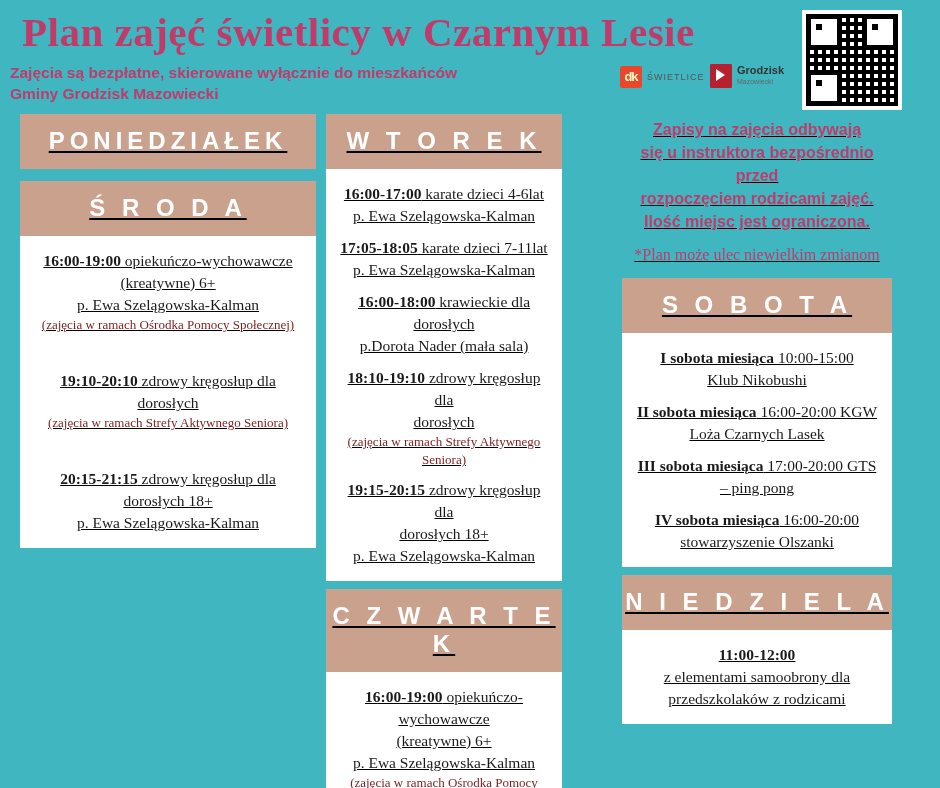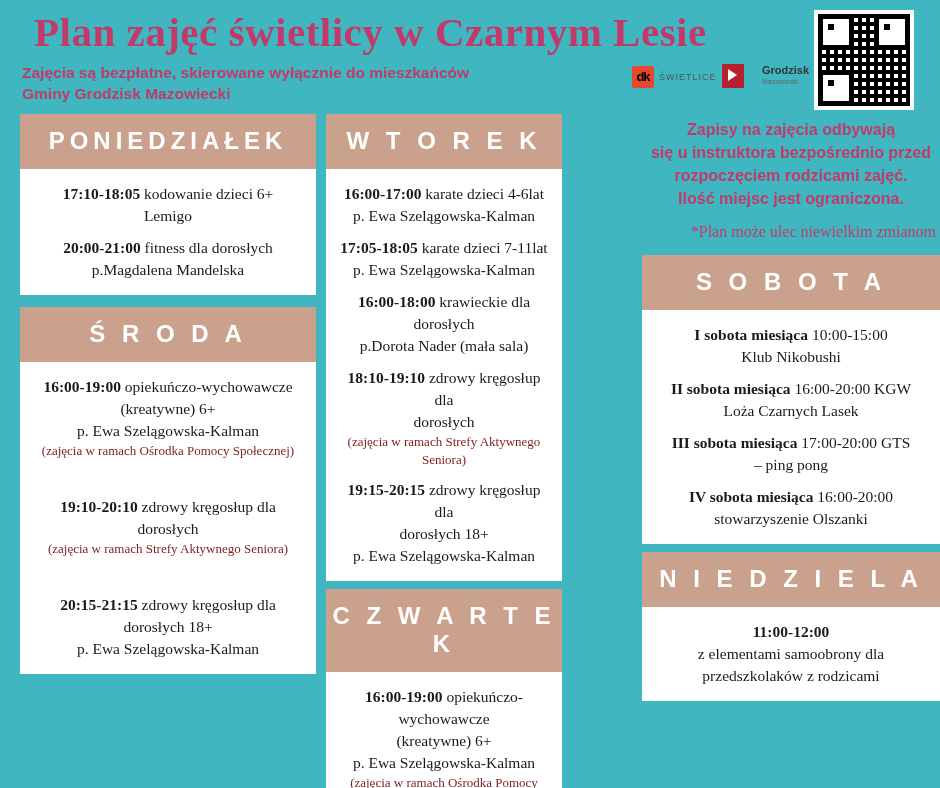--- a/index.html
+++ b/index.html
@@ -16,21 +16,21 @@
   }
   .page {
     position: relative;
     width: 940px;
     height: 788px;
   }
 
   
   .header {
     position: absolute;
-    left: 12px; top: 0;
+    left: 0; top: 0;
     width: 920px;
     height: 112px;
   }
   .main-title {
     position: absolute;
     left: 22px;
     top: 8px;
     width: 790px;
     font-family: "Liberation Serif", serif;
     font-weight: bold;
@@ -64,42 +64,42 @@
     left: 5px;
     top: 4px;
     display: flex;
     align-items: center;
     gap: 5px;
   }
   .logo-dk-mark {
     width: 22px;
     height: 22px;
     background: #e8472c;
-    color: #000000;
+    color: #fef9c3;
     font-family: "Liberation Sans", sans-serif;
     font-size: 13px;
     font-weight: bold;
     line-height: 22px;
     text-align: center;
     border-radius: 2px;
     letter-spacing: -1px;
   }
   .logo-dk-text {
     font-family: Liberation Sans, sans-serif;
     font-size: 9px;
     color: #555;
     letter-spacing: 1px;
   }
   .logo-grodzisk {
     position: absolute;
     left: 95px;
     top: 2px;
     display: flex;
     align-items: center;
-    gap: 18px;
+    gap: 5px;
   }
   .logo-grodzisk-mark {
     width: 22px;
     height: 24px;
     background: #b7202e;
     position: relative;
     border-radius: 1px;
   }
   .logo-grodzisk-mark:after {
     content: "";
@@ -156,24 +156,24 @@
     position: absolute;
     left: 5px; top: 5px;
     width: 6px; height: 6px;
     background: #000;
   }
   .qr-eye.tl { left: 0; top: 0; }
   .qr-eye.tr { right: 0; top: 0; }
   .qr-eye.bl { left: 0; bottom: 0; }
 
   
-  .col { position: absolute; }
+  .col { position: absolute; text-decoration: underline; }
   .col-1 { left: 20px;  top: 114px; width: 296px; }
   .col-2 { left: 326px; top: 114px; width: 236px; }
-  .col-3 { left: 622px; top: 114px; width: 298px; margin-left: 20px; }
+  .col-3 { left: 622px; top: 114px; width: 270px; }
 
   .day-header {
     background: #c9a18c;
     color: #ffffff;
     text-align: center;
     font-family: "Liberation Sans", sans-serif;
     font-weight: bold;
     font-size: 24px;
     letter-spacing: 5px;
     padding: 13px 0 14px 0;
@@ -203,21 +203,21 @@
   .notice {
     text-align: center;
     color: #c23a6a;
     font-family: "Liberation Sans", sans-serif;
     font-weight: bold;
     font-size: 16px;
     line-height: 23px;
     padding: 4px 4px 0 4px;
   }
   .notice-sub {
-    text-align: right;
+    text-align: center;
     color: #c23a6a;
     font-family: "Liberation Serif", serif;
     font-weight: normal;
     font-size: 16px;
     padding-top: 10px;
   }
   .gap-8 { height: 8px; }
   .gap-12 { height: 12px; }
 </style>
 </head>
@@ -251,30 +251,20 @@
         <div class="qr-eye tl"></div>
         <div class="qr-eye tr"></div>
         <div class="qr-eye bl"></div>
       </div>
     </div>
   </div>
 
   <div class="col col-1">
 
     <div class="day-header">PONIEDZIAŁEK</div>
-    <div class="card">
-      <div class="entry">
-        <b>17:10-18:05</b><span> kodowanie dzieci 6+</span>
-        <div>Lemigo</div>
-      </div>
-      <div class="entry">
-        <b>20:00-21:00</b><span> fitness dla dorosłych</span>
-        <div>p.Magdalena Mandelska</div>
-      </div>
-    </div>
 
     <div class="gap-12"></div>
 
     <div class="day-header">Ś R O D A</div>
     <div class="card">
       <div class="entry">
         <b>16:00-19:00</b><span> opiekuńczo-wychowawcze</span>
         <div>(kreatywne) 6+</div>
         <div>p. Ewa Szelągowska-Kalman</div>
         <div class="note">(zajęcia w ramach Ośrodka Pomocy Społecznej)</div>

